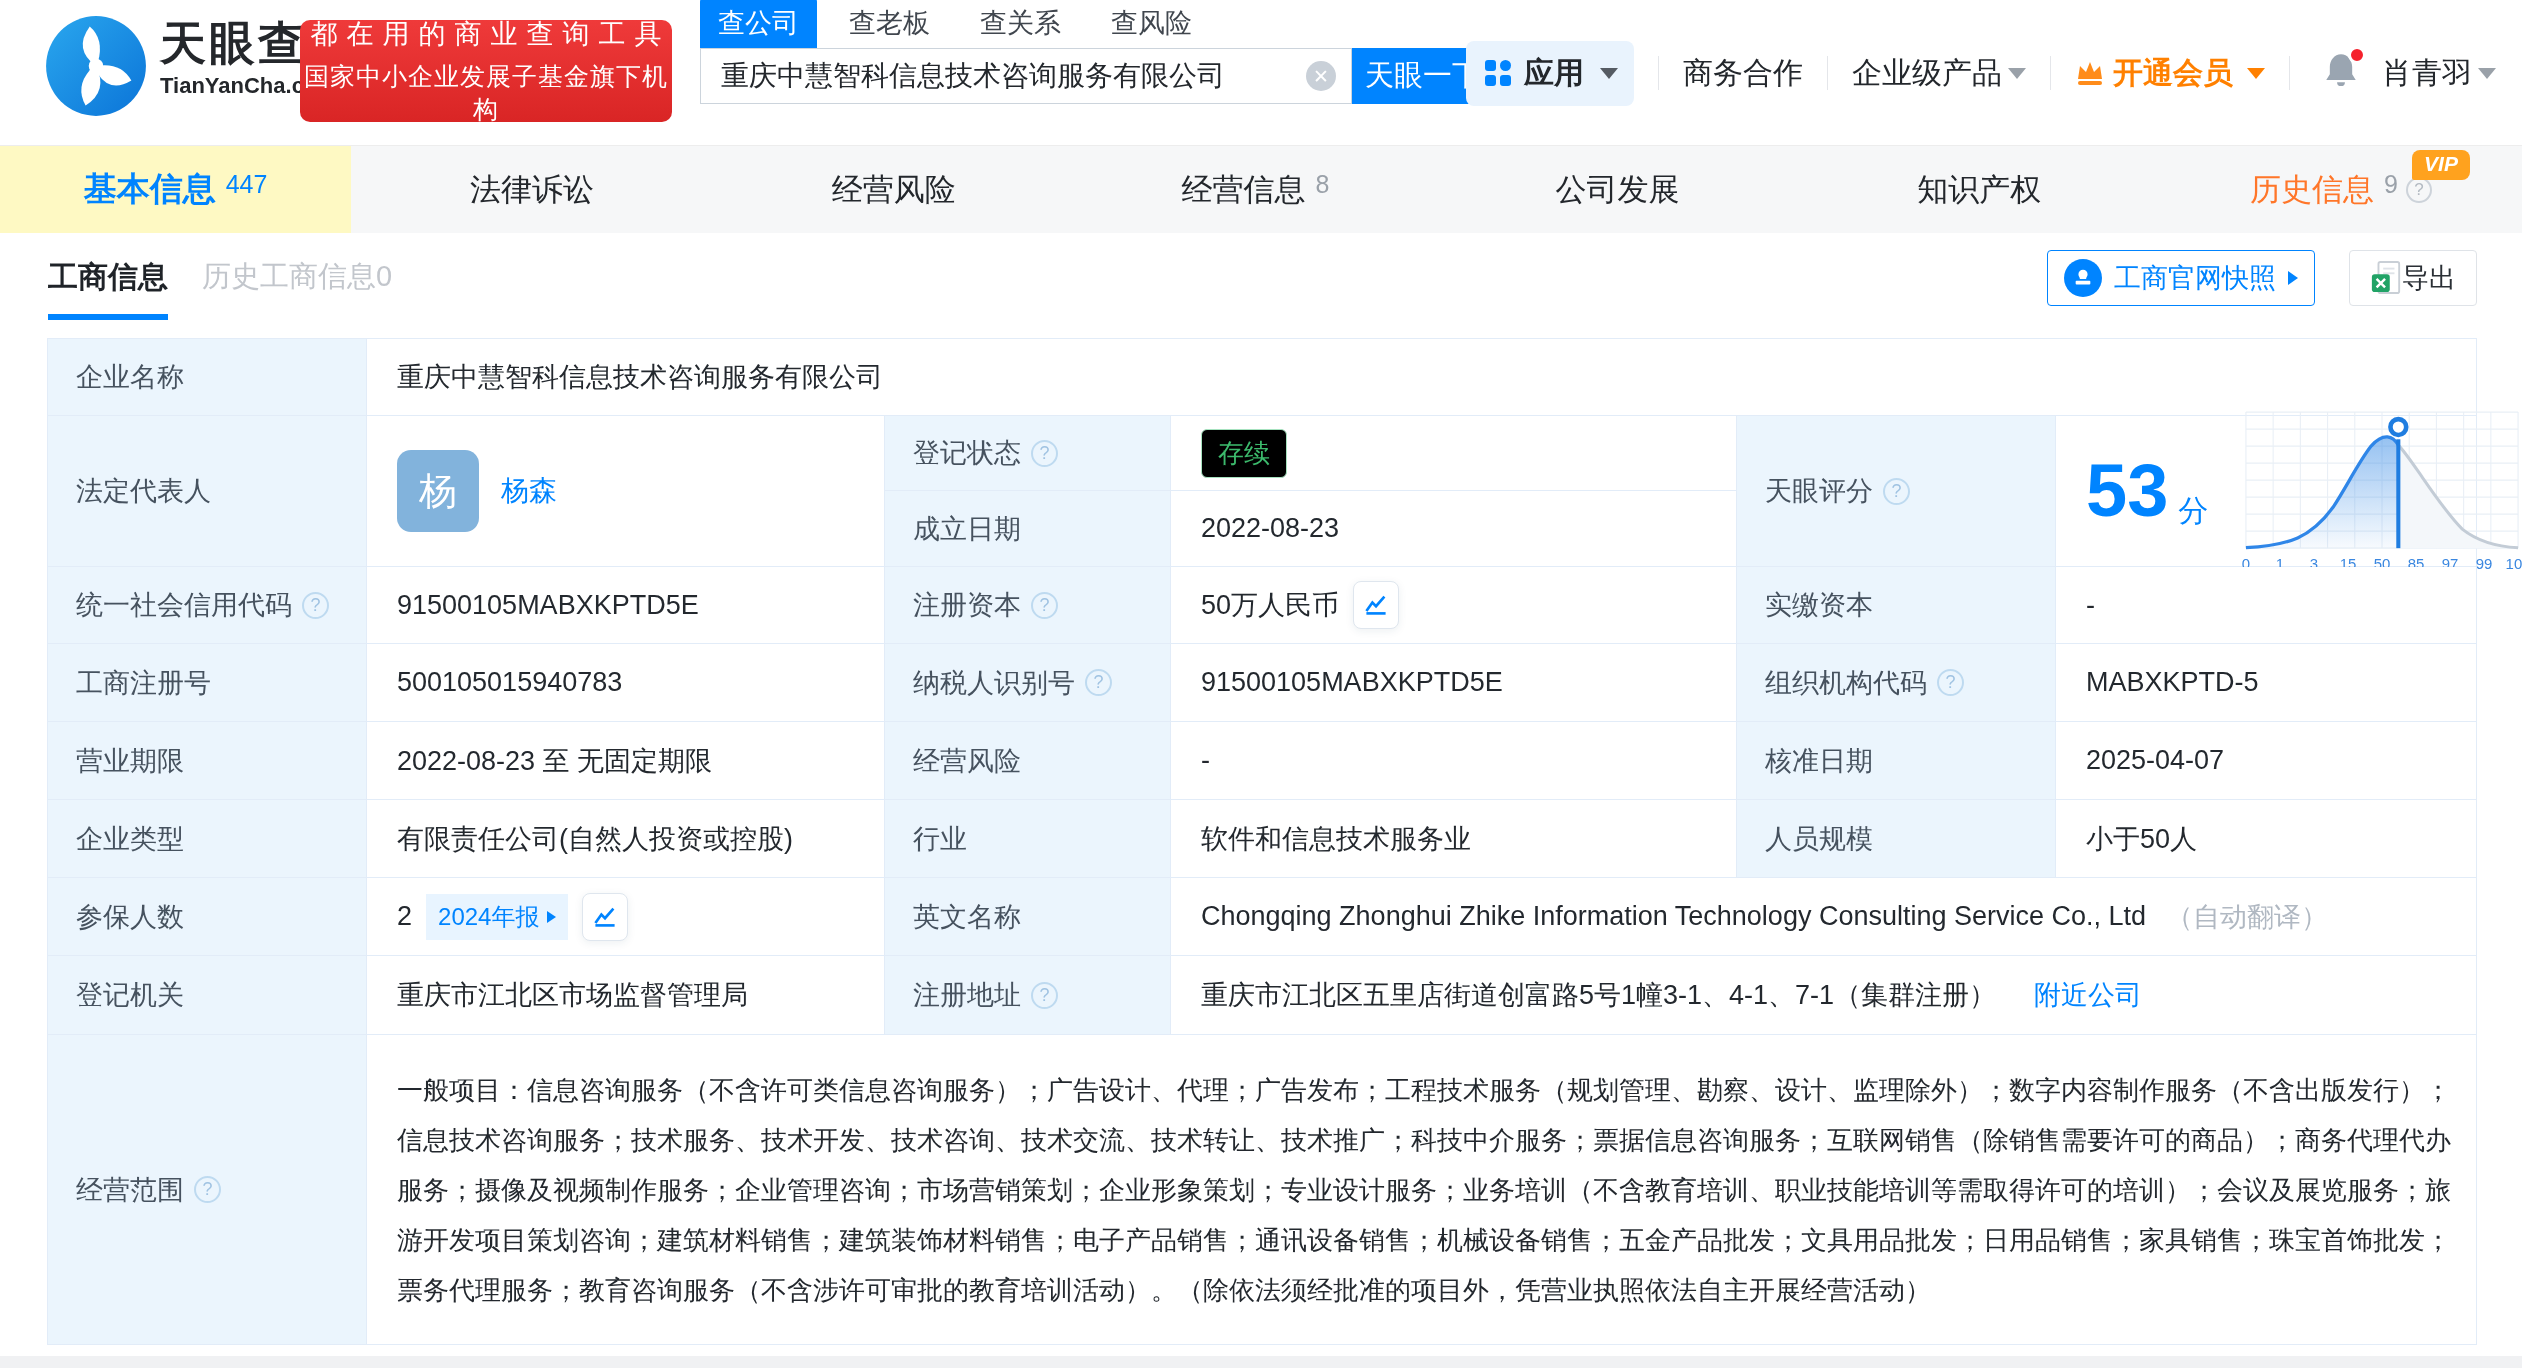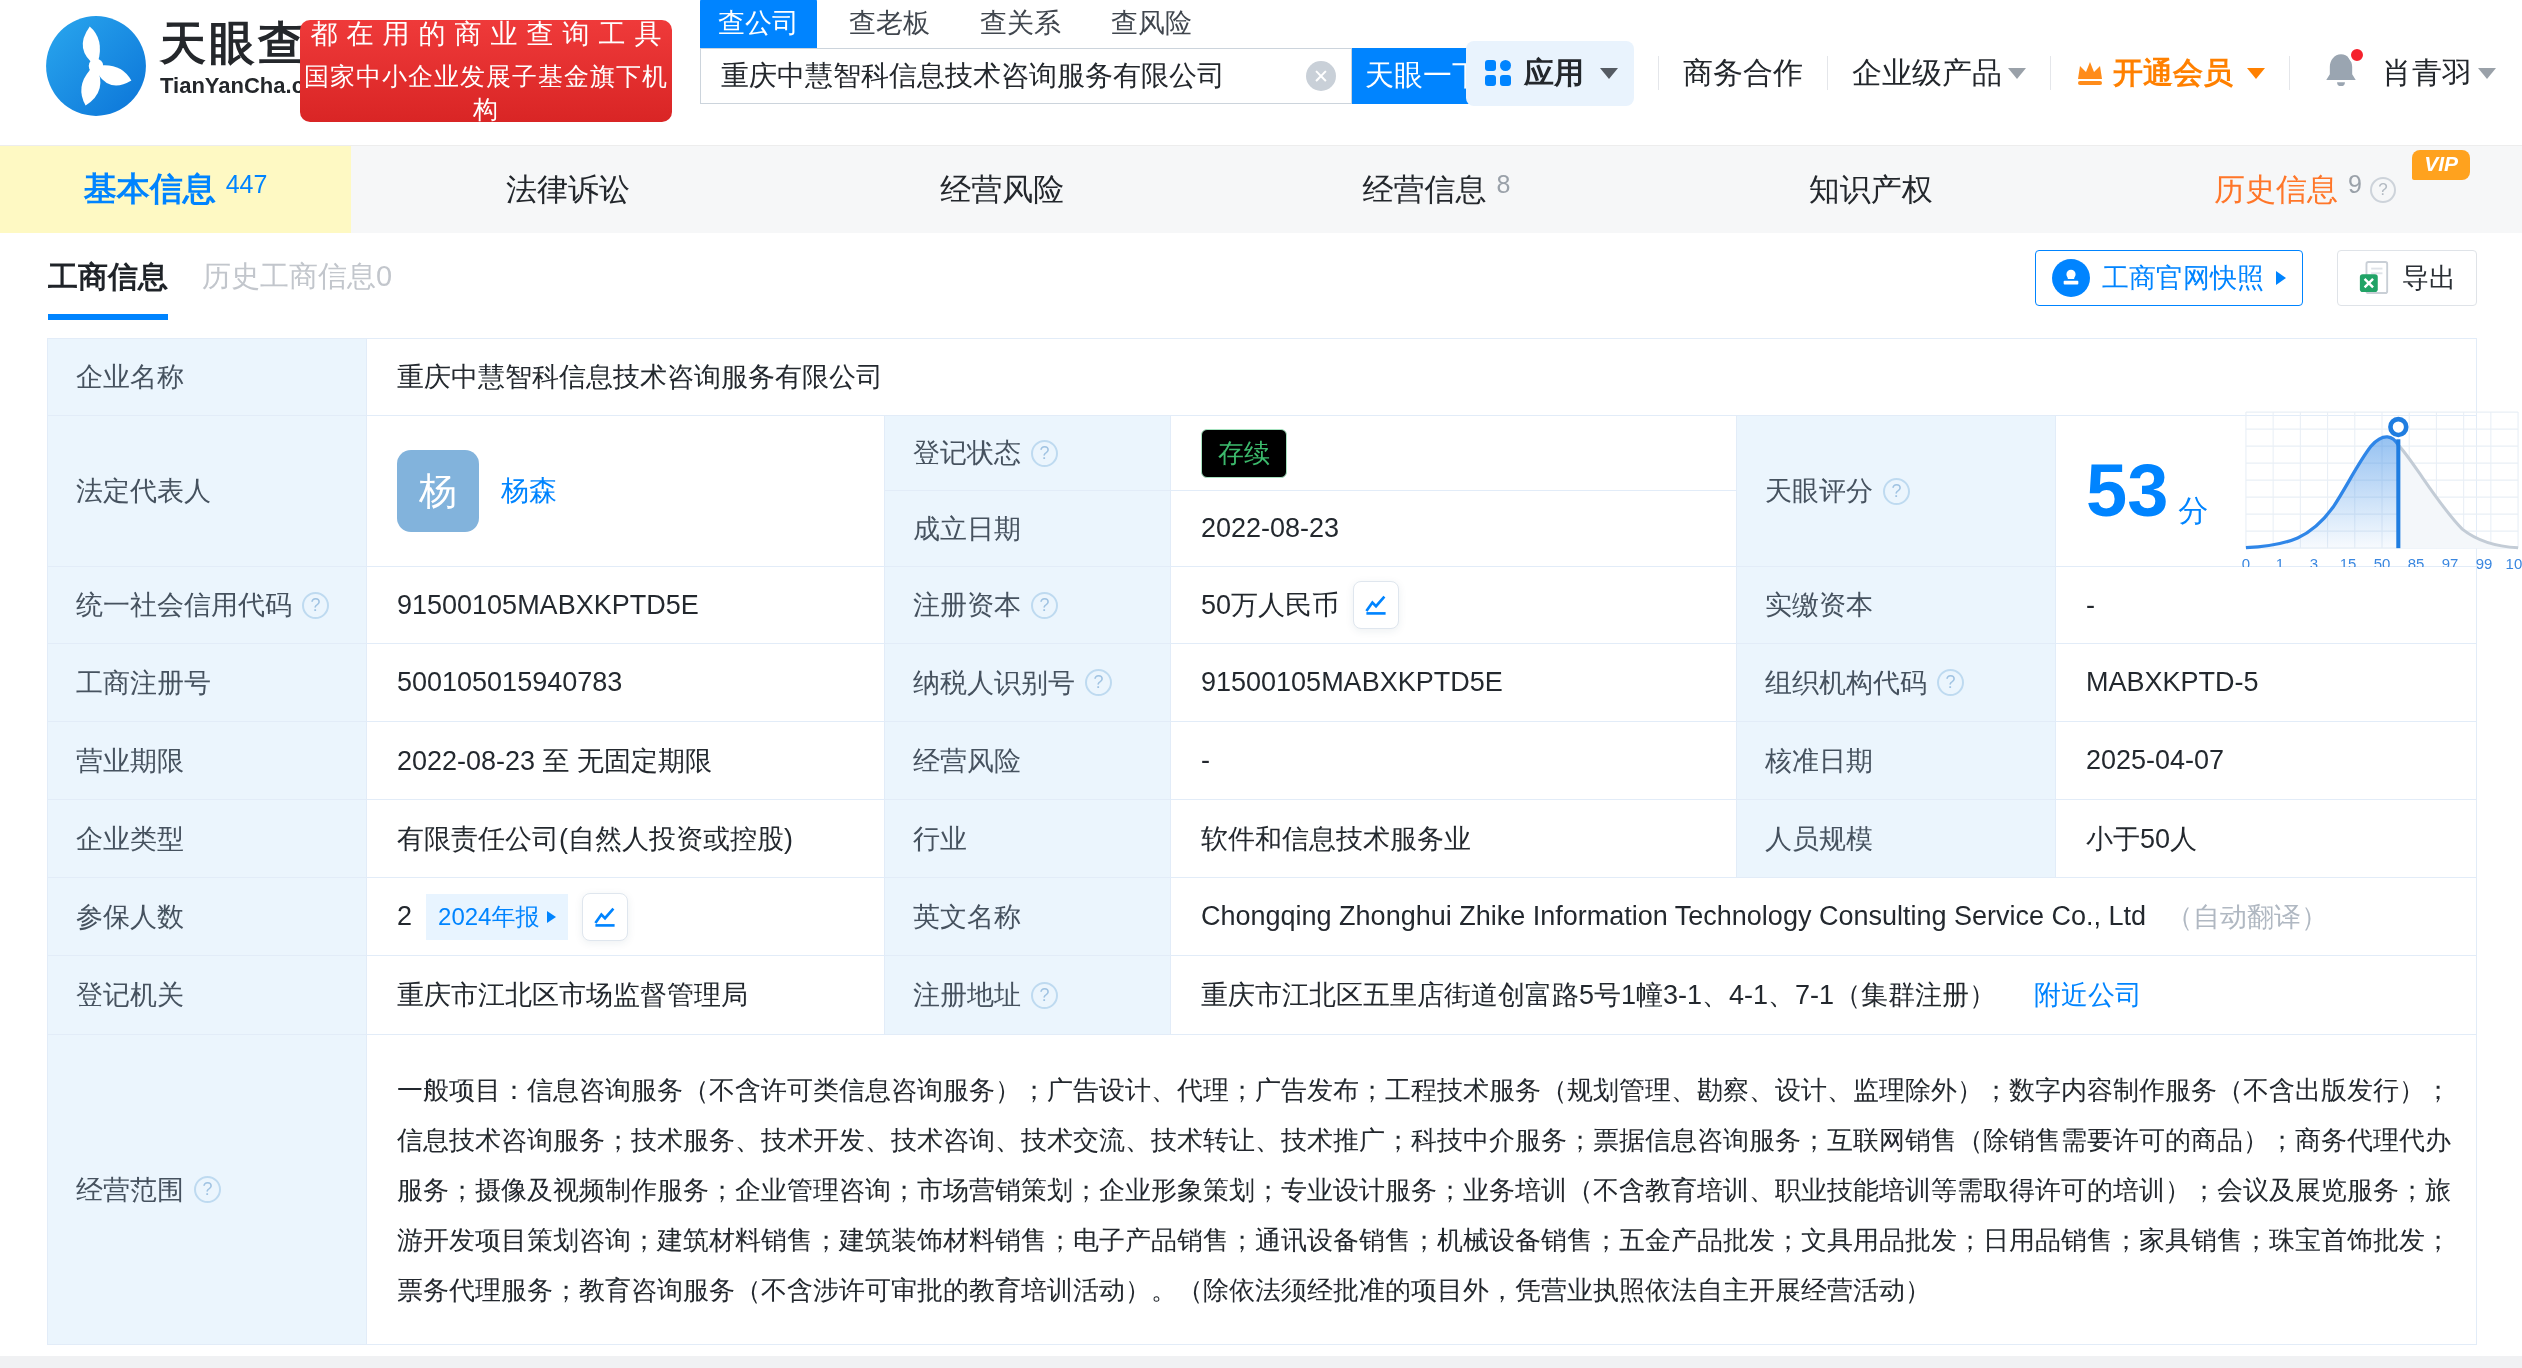--- a/index.html
+++ b/index.html
@@ -69,21 +69,21 @@
   .subtab-active .t { font-size:30px; font-weight:bold; color:#1f2328; }
   .subtab-active .u { height:6px; background:#0084ff; margin-top:16px; }
   .subtab-idle { position:absolute; left:202px; top:24px; font-size:29px; color:#c2c6cc; cursor:pointer; }
   .actions { position:absolute; right:45px; top:17px; display:flex; gap:34px; }
   .snap-btn { display:flex; align-items:center; gap:12px; height:56px; padding:0 16px;
     border:1px solid #0084ff; border-radius:4px; background:#fff; color:#0084ff; font-size:27px; cursor:pointer; }
   .stamp-circ { width:38px; height:38px; border-radius:50%; background:#0084ff; display:flex;
     align-items:center; justify-content:center; }
   .play-r { width:0; height:0; border-left:10px solid #0084ff; border-top:7px solid transparent;
     border-bottom:7px solid transparent; }
-  .exp-btn { display:flex; align-items:center; gap:12px; height:56px; padding:0 20px;
+  .exp-btn { display:flex; align-items:center; height:56px; padding:0 20px;
     border:1px solid #dfe3e8; border-radius:4px; background:#fff; color:#2a2f35; font-size:27px; cursor:pointer; }
 
   
   .table { margin:16px 0 0 47px; width:2430px; display:grid;
     grid-template-columns:319px 518px 286px 566px 319px 421px;
     grid-template-rows:77px 151px 77px 78px 78px 78px 78px 79px 310px;
     border-top:1px solid #e2ecf8; border-left:1px solid #e2ecf8; font-size:27px; }
   .cell { border-right:1px solid #e2ecf8; border-bottom:1px solid #e2ecf8; display:flex; align-items:center; }
   .lbl { background:#ebf5fd; color:#46525f; padding-left:28px; gap:10px; }
   .val { background:#fff; color:#23282e; padding-left:30px; }
@@ -213,20 +213,23 @@
     </div>
     <div class="tab">
       <span class="tlabel">法律诉讼</span>
     </div>
     <div class="tab">
       <span class="tlabel">经营风险</span>
     </div>
     <div class="tab">
       <span class="tlabel">经营信息</span>
       <span class="cnt">8</span>
+    </div>
+    <div class="tab">
+      <span class="tlabel">公司发展</span>
     </div>
     <div class="tab">
       <span class="tlabel">知识产权</span>
     </div>
     <div class="tab vip-tab">
       <span class="tlabel">历史信息</span>
       <span class="cnt">9</span>
       <span class="qmark">?</span>
       <span class="vip-badge">VIP</span>
     </div>

